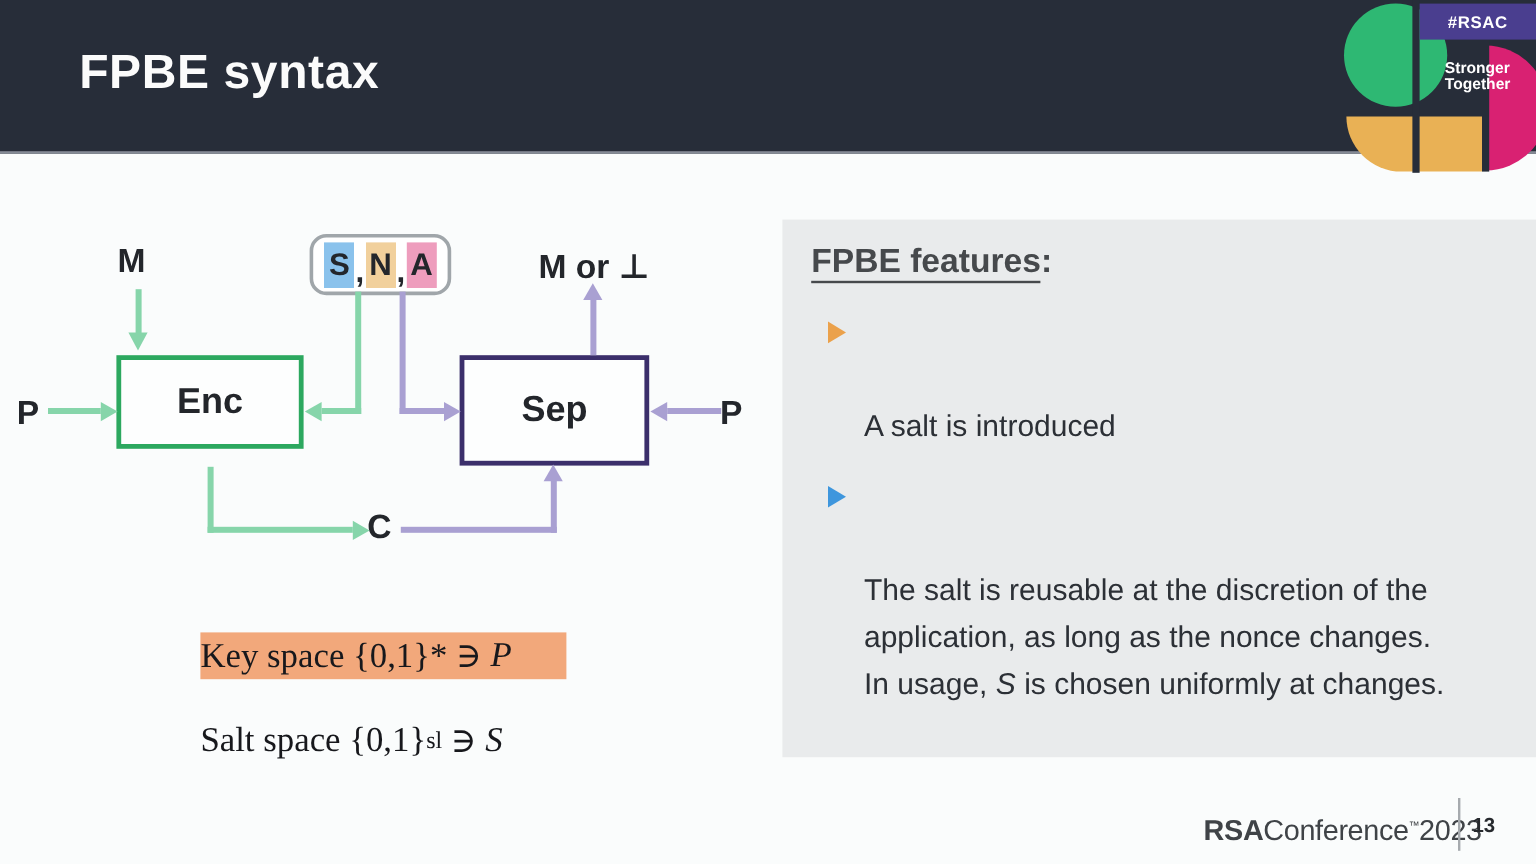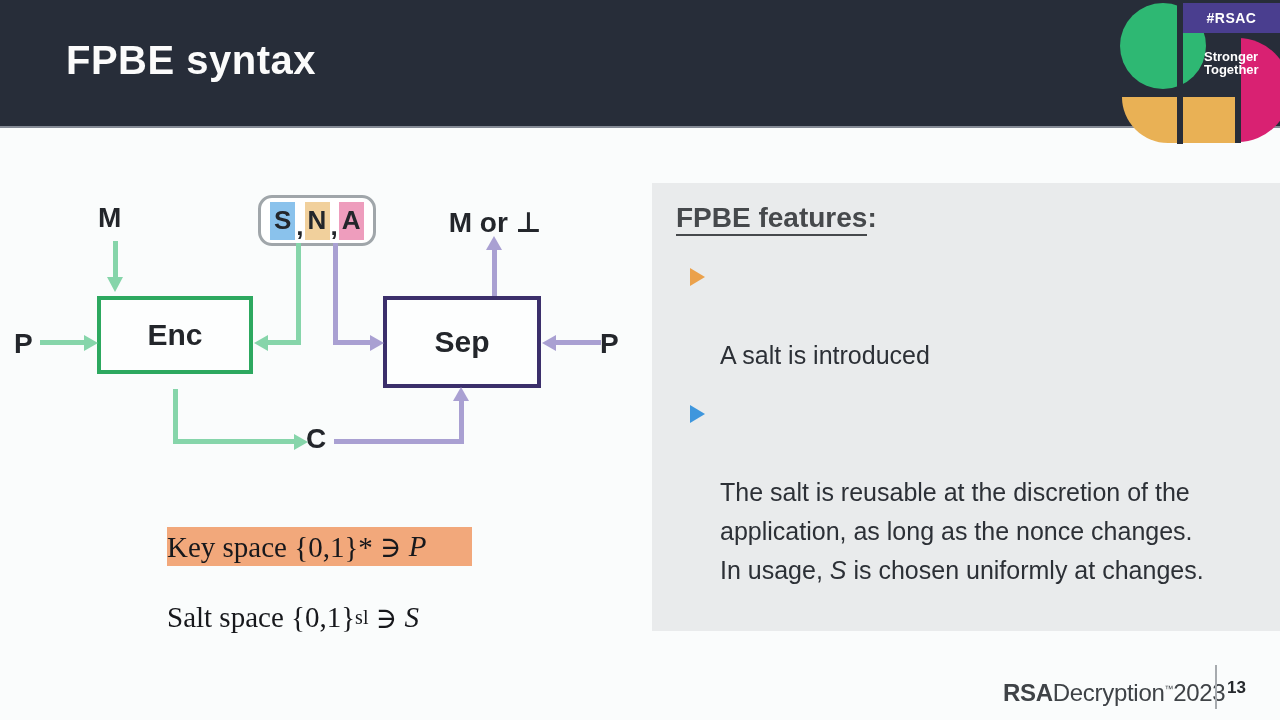--- a/index.html
+++ b/index.html
@@ -179,16 +179,16 @@
       <span class="bullet-marker" style="border-left-color: rgb(62, 150, 221);"></span>
       <span><span>The salt is reusable at the discretion of the
 application, as long as the nonce changes.
 In usage, </span><span class="seg-i">S</span><span> is chosen uniformly at changes.</span></span>
     </li>
 
   </ul>
 </div>
 
 <div class="abs" id="footer-brand">
-  <span class="b">RSA</span><span>Decryption</span><sup>™</sup><span>2023</span>
+  <span class="b">RSA</span><span>Conference</span><sup>™</sup><span>2023</span>
 </div>
 <div class="abs" id="footer-divider"></div>
 <div class="abs" id="page-number">13</div>
 
 </body></html>

